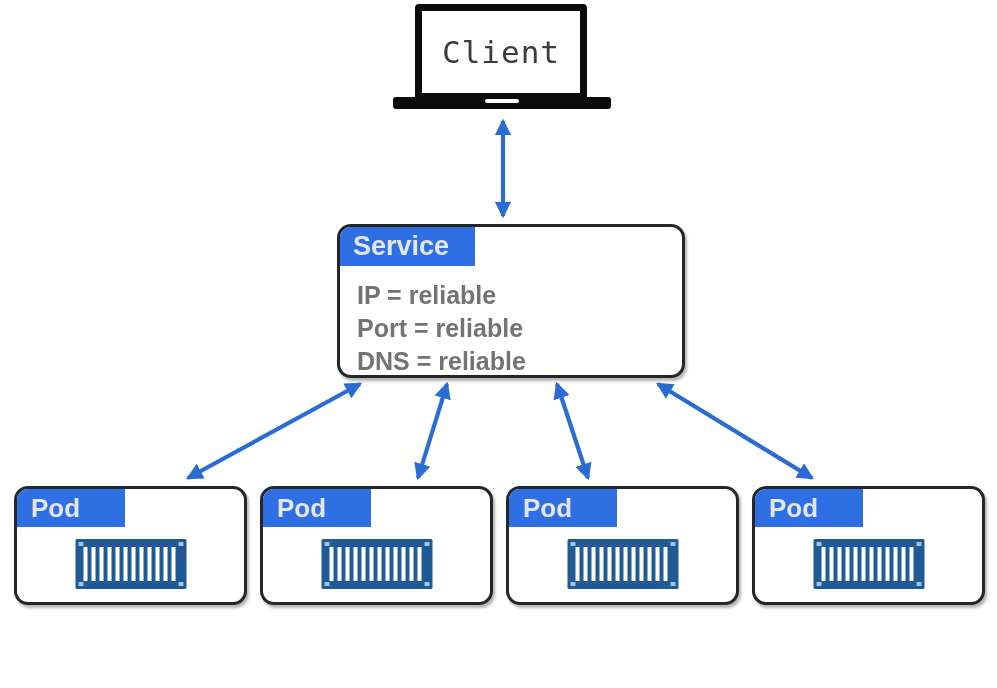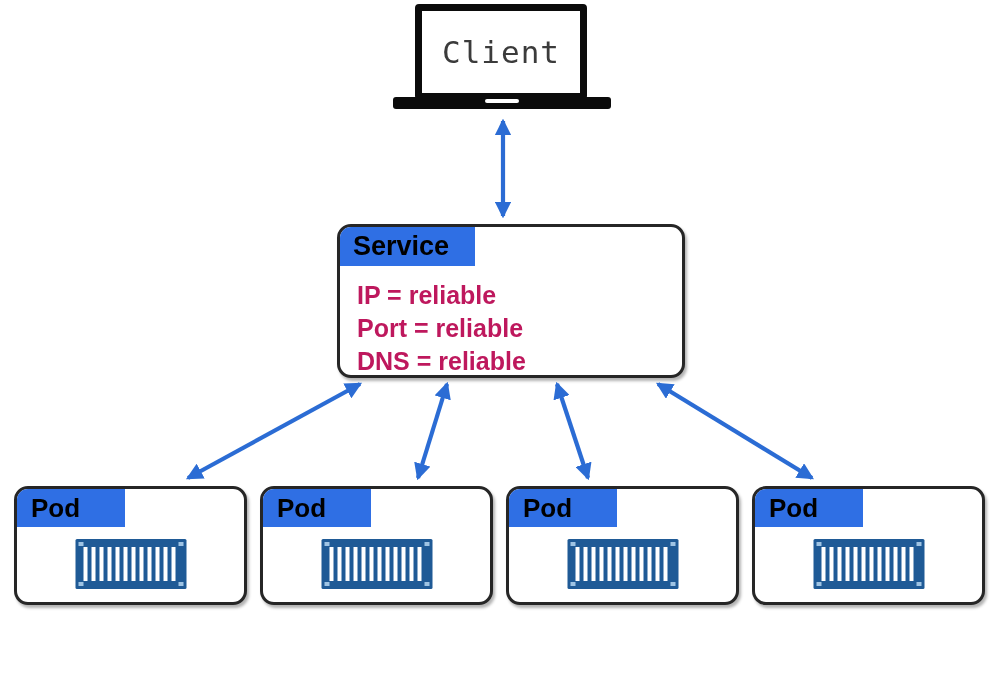--- a/index.html
+++ b/index.html
@@ -78,21 +78,21 @@
     border-radius: 14px;
     box-sizing: border-box;
     overflow: hidden;
     box-shadow: 2px 3px 3px rgba(0,0,0,0.30);
   }
   .card-tab {
     position: absolute;
     left: 0;
     top: 0;
     background: #2f6fe4;
-    color: #000000;
+    color: #e5e5e5;
     font-weight: bold;
     display: flex;
     align-items: center;
     box-sizing: border-box;
   }
 
   
   #service-card {
     left: 337px;
     top: 224px;
@@ -107,21 +107,21 @@
   }
   #service-lines {
     position: absolute;
     left: 17px;
     top: 52px;
     width: 310px;
   }
   .service-line {
     font-size: 25px;
     font-weight: bold;
-    color: #be185d;
+    color: #737373;
     line-height: 33px;
     white-space: nowrap;
   }
 
   
   .pod-card {
     top: 486px;
     width: 233px;
     height: 119px;
     padding-left: 32px;

